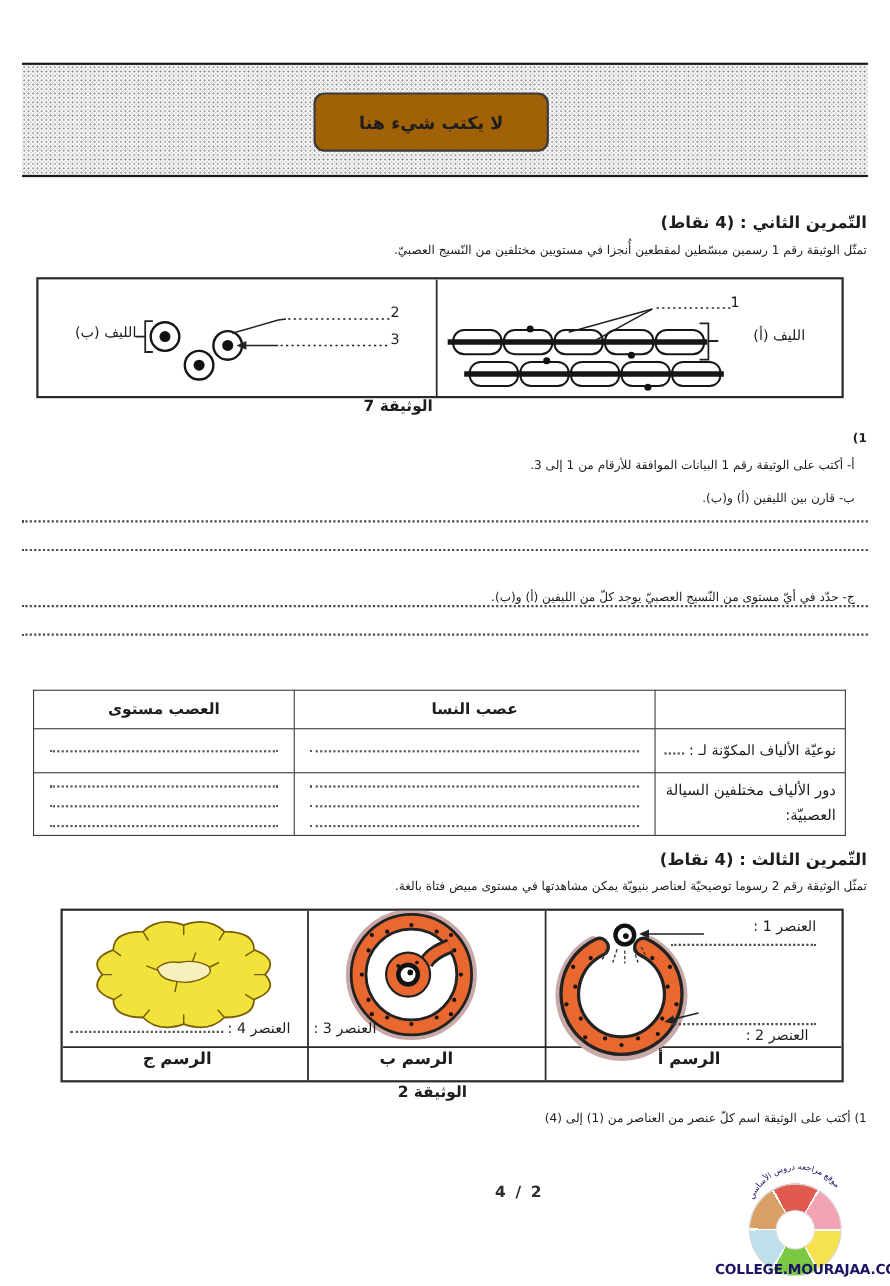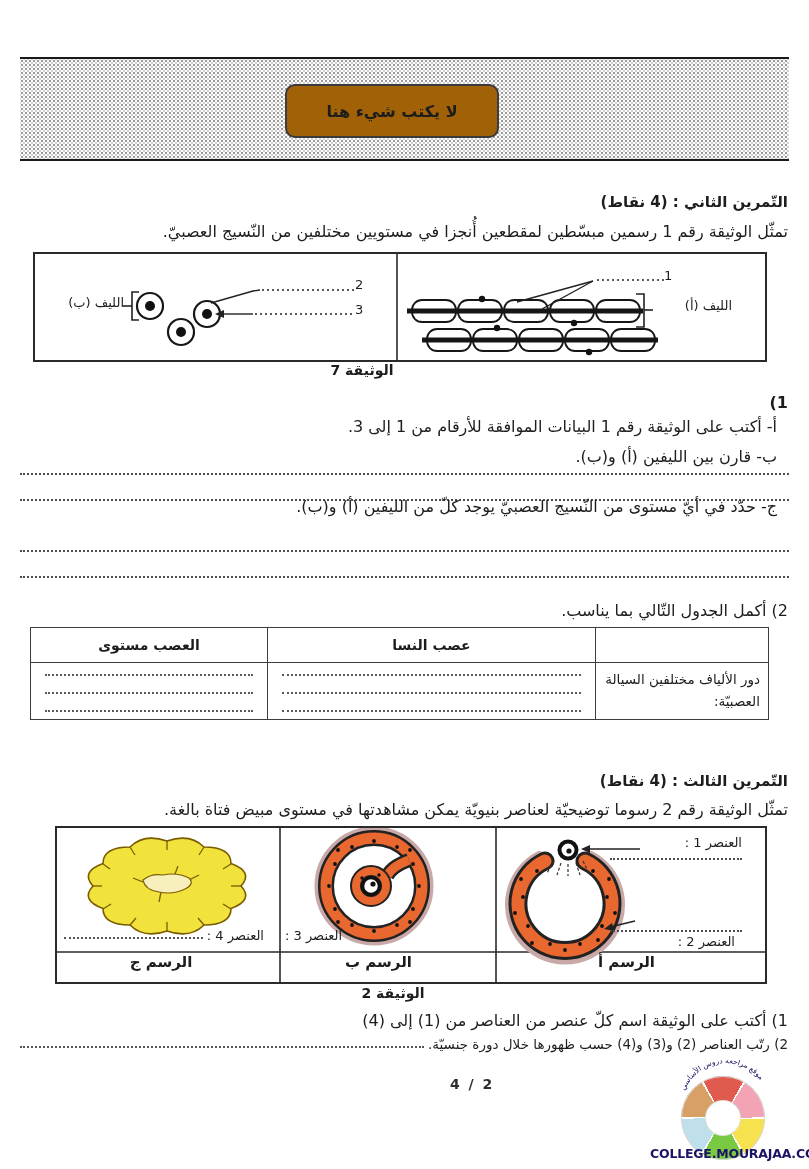--- a/index.html
+++ b/index.html
@@ -1,20 +1,20 @@
 <!DOCTYPE html>
 <html><head>
 <meta charset="utf-8">
 <style>
   html,body{margin:0;padding:0;background:#fff;}
   #page{position:relative;width:809px;height:1169px;background:#fff;overflow:hidden;
         font-family:"DejaVu Sans",sans-serif;color:#1d1d1d;}
   .abs{position:absolute;}
   .ar{direction:rtl;text-align:right;}
-  .txt{font-size:16px;line-height:1.35;}
+  .txt{font-size:11px;line-height:1.35;}
   .title{font-size:15px;font-weight:bold;}
   .bold{font-weight:bold;}
   
   .banner{left:20px;top:57px;width:769px;height:100px;
     border-top:2px solid #1a1a1a;border-bottom:2px solid #1a1a1a;
     background-color:#fefefe;
     background-image:
       radial-gradient(#9a9a9a 0.8px, transparent 1px),
       radial-gradient(#cfcfcf 0.8px, transparent 1px),
       linear-gradient(90deg, rgba(255,255,255,.6) 0 10px, rgba(255,255,255,0) 10px 34px);
@@ -128,36 +128,49 @@
   <div class="abs lbl" style="left:355px;top:302px;">3</div>
   <div class="abs ar lbl" style="left:652px;top:298px;width:80px;">الليف (أ)</div>
   <div class="abs ar lbl" style="left:48px;top:295px;width:76px;">الليف (ب)</div>
   <div class="abs figcap" style="left:320px;top:362px;width:84px;">الوثيقة 7</div>
 
   <div class="abs ar txt bold" style="right:21px;top:392px;">1)</div>
   <div class="abs ar txt" style="right:32px;top:416px;width:740px;">أ- أكتب على الوثيقة رقم 1 البيانات الموافقة للأرقام من 1 إلى 3.</div>
   <div class="abs ar txt" style="right:32px;top:446px;width:740px;">ب- قارن بين الليفين (أ) و(ب).</div>
   <div class="abs dotline" style="left:20px;top:473px;width:769px;"></div>
   <div class="abs dotline" style="left:20px;top:499px;width:769px;"></div>
-  <div class="abs ar txt" style="right:32px;top:496px;width:740px;">ج- حدّد في أيّ مستوى من النّسيج العصبيّ يوجد كلّ من الليفين (أ) و(ب).</div>
+  <div class="abs ar txt" style="right:32px;top:536px;width:740px;">ج- حدّد في أيّ مستوى من النّسيج العصبيّ يوجد كلّ من الليفين (أ) و(ب).</div>
   <div class="abs dotline" style="left:20px;top:550px;width:769px;"></div>
   <div class="abs dotline" style="left:20px;top:576px;width:769px;"></div>
-  <div class="abs ar txt" style="right:21px;top:600px;width:740px;">2) أكمل الجدول التّالي بما يناسب.</div>
 
   <table class="grid">
     <colgroup>
         <col style="width:173px">
         <col style="width:328px">
         <col style="width:237px">
       </colgroup>
     <tbody>
         <tr style="height:33px;">
       <td class="blank"></td>
       <td class="hdr">عصب النسا</td>
       <td class="hdr">العصب مستوى</td>
+    </tr>
+    <tr style="height:40px;">
+      <td>
+        <div class="fillrow">
+              <span>نوعيّة الألياف المكوّنة لـ :</span>
+              <span class="fill"></span>
+            </div>
+      </td>
+      <td>
+            <span class="dots"></span>
+          </td>
+      <td>
+            <span class="dots"></span>
+          </td>
     </tr>
     <tr style="height:57px;">
       <td>
         <div class="ar" style="font-size:13.5px;line-height:1.6;">دور الألياف مختلفين السيالة العصبيّة:</div>
       </td>
       <td>
         <span class="dots" style="margin-top:4px;margin-bottom:16px;"></span>
         <span class="dots" style="margin-bottom:16px;"></span>
         <span class="dots"></span>
       </td>
@@ -287,24 +300,20 @@
   <div class="abs fillrow" style="left:64px;top:928px;width:200px;">
     <span>العنصر 4 :</span>
     <span class="fill"></span>
   </div>
   <div class="abs figcap" style="left:57px;top:953px;width:208px;font-size:15px;">الرسم ج</div>
   <div class="abs figcap" style="left:269px;top:953px;width:219px;font-size:15px;">الرسم ب</div>
   <div class="abs figcap" style="left:492px;top:953px;width:269px;font-size:15px;">الرسم أ</div>
   <div class="abs figcap" style="left:348px;top:985px;width:90px;">الوثيقة 2</div>
 
   <div class="abs ar txt" style="right:21px;top:1010px;width:765px;">1) أكتب على الوثيقة اسم كلّ عنصر من العناصر من (1) إلى (4)</div>
-  <div class="abs fillrow" style="right:21px;left:20px;top:1036px;font-size:13.5px;">
-    <span>2) رتّب العناصر (2) و(3) و(4) حسب ظهورها خلال دورة جنسيّة.</span>
-    <span class="fill"></span>
-  </div>
 
   <div class="abs pagenum" style="left:450px;top:1076px;">4 / 2</div>
 
   <div class="abs" style="left:676px;top:1060px;width:96px;height:108px;">
     <svg class="abs" style="left:0;top:0;" width="96" height="42" viewBox="0 0 96 42">
       <defs>
           <path id="arc" d="M6 40 A44 44 0 0 1 92 36"></path>
         </defs>
       <text font-size="7.5" fill="#1b1464" font-family="DejaVu Sans, sans-serif">
         <textPath href="#arc" startOffset="8%">موقع مراجعة دروس الأساسي</textPath>

